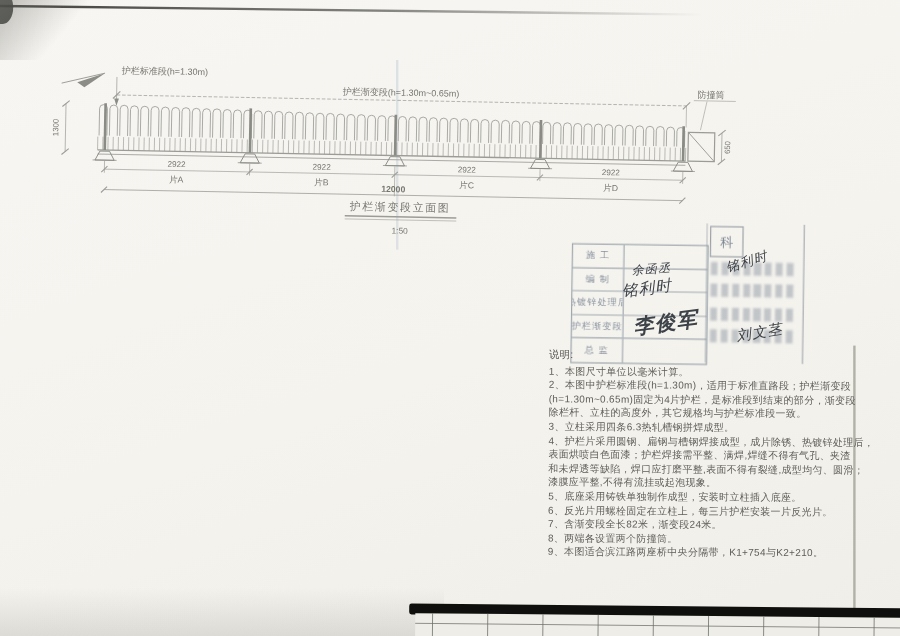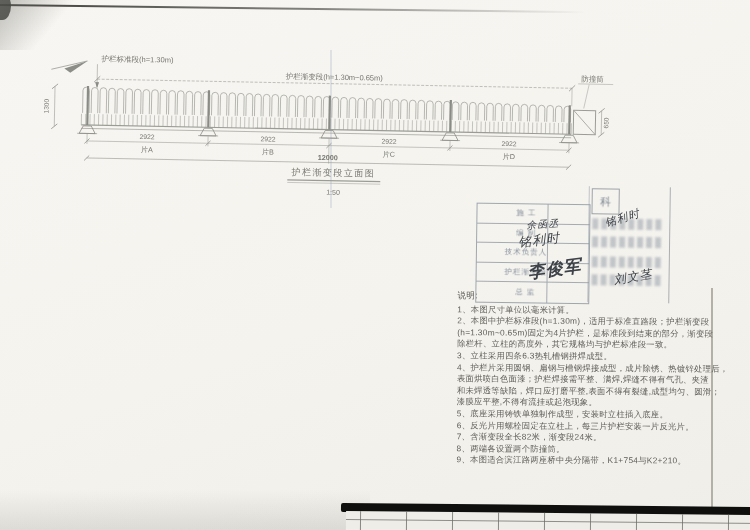--- a/index.html
+++ b/index.html
@@ -55,21 +55,21 @@
     position:absolute;left:0;top:18px;width:112px;height:98px;
     border:1.5px solid rgba(130,140,152,.75);
     display:grid;grid-template-rows:repeat(5,1fr);
     filter:blur(.3px);
   }
   .stamp-row{border-bottom:1px solid rgba(130,140,152,.7);display:flex;}
   .stamp-row:last-child{border-bottom:none;}
   .stamp-row .lab{
     width:42px;border-right:1px solid rgba(130,140,152,.7);
     font-size:7.5px;color:#87909c;display:flex;align-items:center;justify-content:center;
-    letter-spacing:1px;white-space:nowrap;overflow:hidden;padding-left:28px;
+    letter-spacing:1px;white-space:nowrap;overflow:hidden;
   }
   .stamp-right{
     position:absolute;left:112px;top:0;width:80px;height:116px;
     border-left:1px solid rgba(140,148,160,.5);border-right:1.5px solid rgba(120,128,140,.6);
     filter:blur(.35px);
   }
   .corner-cell{
     position:absolute;left:2px;top:2px;width:26px;height:24px;
     border:1.2px solid rgba(120,128,140,.7);
     font-size:11px;color:#7d8692;display:flex;align-items:center;justify-content:center;
@@ -368,21 +368,21 @@
 
 <div class="abs stamp">
   <div class="stamp-table">
     <div class="stamp-row">
         <div class="lab">施 工</div>
       </div>
     <div class="stamp-row">
         <div class="lab">编 制</div>
       </div>
     <div class="stamp-row">
-        <div class="lab">技术负责人</div>
+        <div class="lab">热镀锌处理后</div>
       </div>
     <div class="stamp-row">
         <div class="lab">护栏渐变段</div>
       </div>
     <div class="stamp-row">
         <div class="lab">总 监</div>
       </div>
   </div>
   <div class="stamp-right">
     <div class="corner-cell">科</div>

